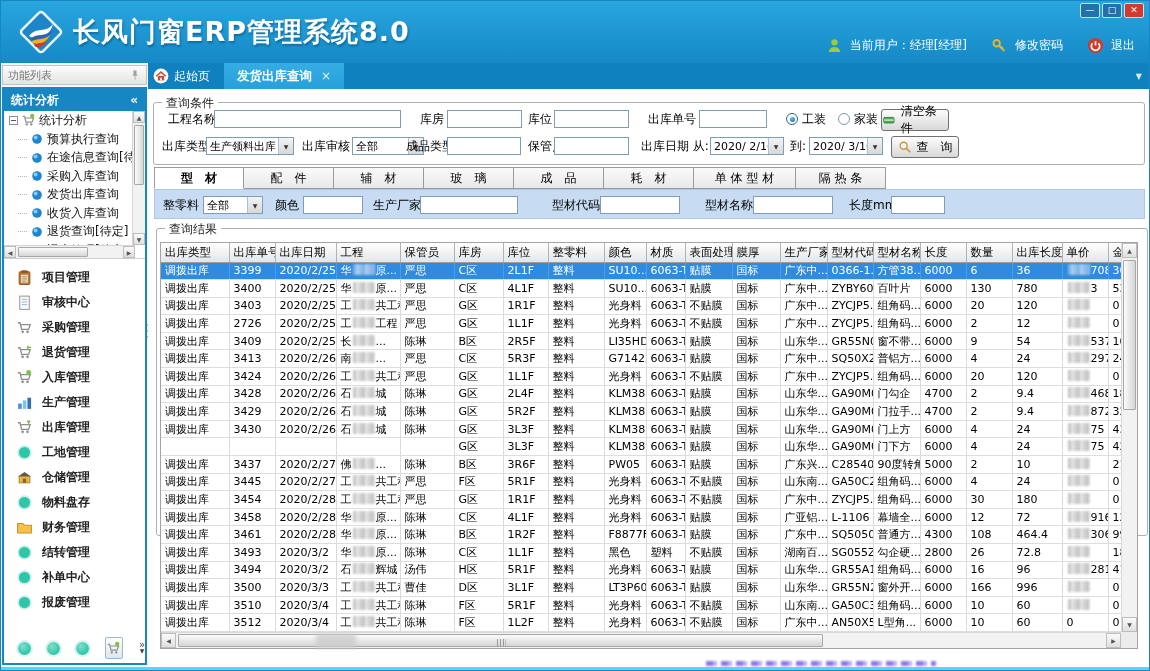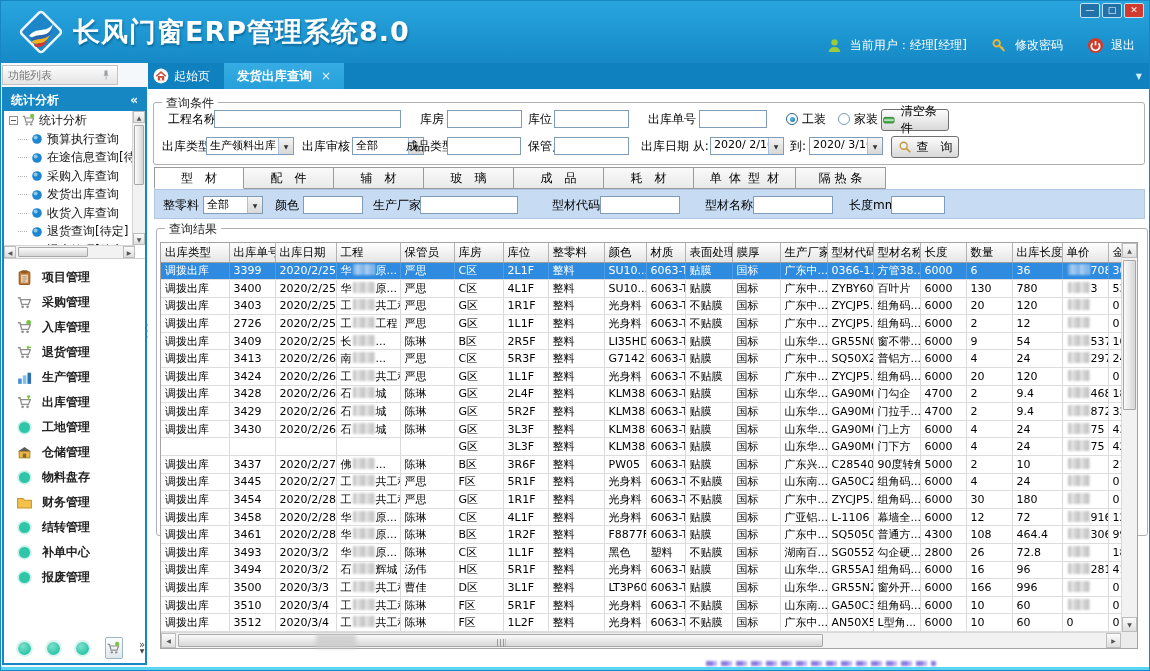--- a/index.html
+++ b/index.html
@@ -14,21 +14,21 @@
     letter-spacing:1px;text-shadow:1px 2px 2px rgba(0,70,110,.5);white-space:nowrap}
   .win-controls{position:absolute;top:2px;right:5px;display:flex;gap:2px}
   .wbtn{width:20px;height:15px;display:flex;align-items:center;justify-content:center;font-size:9px;
     color:#fff;border:1px solid #BFE3F5;border-radius:2px;background:#2371A9;cursor:default;line-height:1}
   .wbtn.close{background:#D23A2E}
   .userbar{position:absolute;right:14px;top:36px;display:flex;align-items:center;gap:7px;color:#fff;font-size:12px;white-space:nowrap}
   .userbar .gap{width:10px}
   .ic16{width:17px;height:17px;display:inline-flex}
   
   .sidebar{position:absolute;left:0;top:62px;width:147px;height:606px;background:#F4F8FB}
-  .func-header{position:absolute;left:1px;top:2px;width:116px;height:20px;
+  .func-header{position:absolute;left:1px;top:2px;width:145px;height:20px;
     background:linear-gradient(#FCFCFC,#E4E4E4);border:1px solid #C3C3C3;color:#777;font-size:11px;
     display:flex;align-items:center;justify-content:space-between;padding:0 5px}
   .side-panel{position:absolute;left:1px;top:24px;width:145px;height:578px;border:2px solid #1787C4;background:#fff}
   .group-header{height:22px;background:#1787C4;color:#fff;font-weight:bold;font-size:12px;
     display:flex;align-items:center;justify-content:space-between;padding:0 7px}
   .tree{position:relative;height:148px;border-bottom:1px solid #CFCFCF;overflow:hidden;background:#fff}
   .tree-root{display:flex;align-items:center;gap:3px;padding-left:5px;height:19px;font-size:12px;color:#111;white-space:nowrap}
   .expander{width:9px;height:9px;border:1px solid #909090;background:#fff;position:relative;flex:none}
   .expander::after{content:"";position:absolute;left:1px;right:1px;top:3px;border-top:1px solid #555}
   .tree-item{display:flex;align-items:center;gap:4px;padding-left:14px;height:18.5px;font-size:12px;color:#111;white-space:nowrap}
@@ -56,21 +56,21 @@
   .tab-active{display:flex;align-items:center;gap:9px;color:#fff;font-size:12.5px;font-weight:bold;
     background:linear-gradient(#35ACE3,#279FDA);padding:0 13px;white-space:nowrap}
   .tab-close{font-weight:normal;font-size:12px;color:#E8F6FD}
   .tab-overflow{position:absolute;right:7px;top:0;height:26px;display:flex;align-items:center;color:#D6EEFA;font-size:8px}
   .content{position:absolute;top:26px;left:0;right:0;bottom:0;background:#fff}
   .gbox{position:absolute;border:1px solid #B0B0B0;border-radius:3px;background:#fff}
   .glabel{position:absolute;top:-8px;left:8px;background:#fff;padding:0 4px;font-size:12px;color:#222;white-space:nowrap}
   .lbl{position:absolute;font-size:12px;color:#000;white-space:nowrap;line-height:18px}
   .tb{position:absolute;height:18px;background:#fff;border:1px solid #7F9DB9}
   .combo{position:absolute;height:18px;background:#fff;border:1px solid #7F9DB9;font-size:11px;
-    display:flex;padding-left:3px;padding-right:16px;white-space:nowrap;overflow:hidden}
+    display:flex;align-items:center;padding-left:3px;padding-right:16px;white-space:nowrap;overflow:hidden}
   .combo .arr{position:absolute;right:0;top:0;bottom:0;width:15px;background:linear-gradient(#F4F4F4,#D8D8D8);
     border-left:1px solid #A9C0D8;display:flex;align-items:center;justify-content:center;font-size:6px;color:#333}
   .radio{position:absolute;display:flex;align-items:center;gap:4px;font-size:12px;white-space:nowrap;height:18px}
   .rdo{width:12px;height:12px;border-radius:50%;border:1px solid #7B98B6;background:#fff;position:relative;flex:none}
   .rdo.sel{border-color:#2C628B}
   .rdo.sel::after{content:"";position:absolute;left:2.5px;top:2.5px;width:5px;height:5px;border-radius:50%;
     background:radial-gradient(circle at 40% 35%,#59C8EE,#145A9E)}
   .btn{position:absolute;display:flex;align-items:center;justify-content:center;gap:5px;
     background:linear-gradient(#FDFDFD,#D8D8D8);border:1px solid #707070;border-radius:3px;font-size:12px;height:22px}
   
@@ -258,49 +258,58 @@
                 <rect x="3" y="2.5" width="10" height="12" rx="1" fill="#C07A3A" stroke="#8F5A20"></rect>
                 <rect x="5" y="1.2" width="6" height="2.8" rx="1" fill="#8F5A20"></rect>
                 <rect x="4.8" y="5.4" width="6.4" height="7.4" fill="#EAD7BC"></rect>
                 <path d="M6 7.4h4M6 9.4h4M6 11.4h3" stroke="#A08050" stroke-width=".8"></path>
               </svg>
             </span>
             <span>项目管理</span>
           </div>
           <div class="menu-item">
             <span class="ic16">
+              <svg viewBox="0 0 16 16" width="100%" height="100%">
+                <rect x="3.5" y="2" width="9" height="12.5" fill="#FAFAFA" stroke="#9A9A9A"></rect>
+                <path d="M5.5 5h5M5.5 7.5h5M5.5 10h5" stroke="#8FB3D9" stroke-width=".9"></path>
+              </svg>
+            </span>
+            <span>审核中心</span>
+          </div>
+          <div class="menu-item">
+            <span class="ic16">
               <svg viewBox="0 0 18 18" width="100%" height="100%">
                 <path d="M2 4h2.2l1.8 7h7.2l1.9-5H5" fill="none" stroke="#8E8E8E" stroke-width="1.4"></path>
                 <circle cx="7" cy="13.6" r="1.4" fill="#8E8E8E"></circle>
                 <circle cx="12.2" cy="13.6" r="1.4" fill="#8E8E8E"></circle>
               </svg>
             </span>
             <span>采购管理</span>
+          </div>
+          <div class="menu-item">
+            <span class="ic16">
+              <svg viewBox="0 0 18 18" width="100%" height="100%">
+                <path d="M2 4h2.2l1.8 7h7.2l1.9-5H5" fill="none" stroke="#8E8E8E" stroke-width="1.4"></path>
+                <circle cx="7" cy="13.6" r="1.4" fill="#8E8E8E"></circle>
+                <circle cx="12.2" cy="13.6" r="1.4" fill="#8E8E8E"></circle>
+                <path d="M16 3.6h-4.4m0 0 1.6-1.6m-1.6 1.6 1.6 1.6" stroke="#7DC242" stroke-width="1.4" fill="none"></path>
+              </svg>
+            </span>
+            <span>退货管理</span>
           </div>
           <div class="menu-item">
             <span class="ic16">
               <svg viewBox="0 0 18 18" width="100%" height="100%">
                 <path d="M2 4h2.2l1.8 7h7.2l1.9-5H5" fill="none" stroke="#8E8E8E" stroke-width="1.4"></path>
                 <circle cx="7" cy="13.6" r="1.4" fill="#8E8E8E"></circle>
                 <circle cx="12.2" cy="13.6" r="1.4" fill="#8E8E8E"></circle>
                 <circle cx="13.4" cy="3.6" r="2.6" fill="#7DC242"></circle>
               </svg>
             </span>
             <span>入库管理</span>
-          </div>
-          <div class="menu-item">
-            <span class="ic16">
-              <svg viewBox="0 0 18 18" width="100%" height="100%">
-                <path d="M2 4h2.2l1.8 7h7.2l1.9-5H5" fill="none" stroke="#8E8E8E" stroke-width="1.4"></path>
-                <circle cx="7" cy="13.6" r="1.4" fill="#8E8E8E"></circle>
-                <circle cx="12.2" cy="13.6" r="1.4" fill="#8E8E8E"></circle>
-                <path d="M16 3.6h-4.4m0 0 1.6-1.6m-1.6 1.6 1.6 1.6" stroke="#7DC242" stroke-width="1.4" fill="none"></path>
-              </svg>
-            </span>
-            <span>退货管理</span>
           </div>
           <div class="menu-item">
             <span class="ic16">
               <svg viewBox="0 0 16 16" width="100%" height="100%">
                 <rect x="2" y="9" width="3.4" height="5" fill="#4A90D9"></rect>
                 <rect x="6.4" y="6" width="3.4" height="8" fill="#7EC3E8"></rect>
                 <rect x="10.8" y="3.5" width="3.4" height="10.5" fill="#2F6FB3"></rect>
               </svg>
             </span>
             <span>生产管理</span>
@@ -480,27 +489,27 @@
               <svg viewBox="0 0 16 16" width="100%" height="100%">
                 <circle cx="6.5" cy="6.5" r="4" fill="#EAF4FB" stroke="#C79A3B" stroke-width="1.6"></circle>
                 <path d="M9.6 9.6 14 14" stroke="#C79A3B" stroke-width="2"></path>
               </svg>
             </span>
           <span>查　询</span>
         </div>
       </div>
 
       <div class="mat-tabs" style="left:6px;top:78px" id="mat-tabs">
-          <div class="mtab active" style="width: 90px;">型　材</div>
+          <div class="mtab active" style="width: 90px; font-weight: bold;">型　材</div>
           <div class="mtab" style="width: 90px;">配　件</div>
           <div class="mtab" style="width: 90px;">辅　材</div>
           <div class="mtab" style="width: 90px;">玻　璃</div>
           <div class="mtab" style="width: 90px;">成　品</div>
           <div class="mtab" style="width: 90px;">耗　材</div>
-          <div class="mtab" style="width: 102px; font-family: Liberation Mono, monospace;">单 体 型 材</div>
+          <div class="mtab" style="width: 102px;">单 体 型 材</div>
           <div class="mtab" style="width: 90px;">隔 热 条</div>
         </div>
       <div class="mat-filter" style="left:6px;top:100px;width:991px;height:30px">
         <span class="lbl" style="left:8px">整零料</span>
         <div class="combo" style="left:48px;width:60px">
           <span>全部</span>
             <span class="arr">▼</span>
         </div>
         <span class="lbl" style="left:120px">颜色</span>
         <input class="tb" style="left: 148px; width: 60px;">

